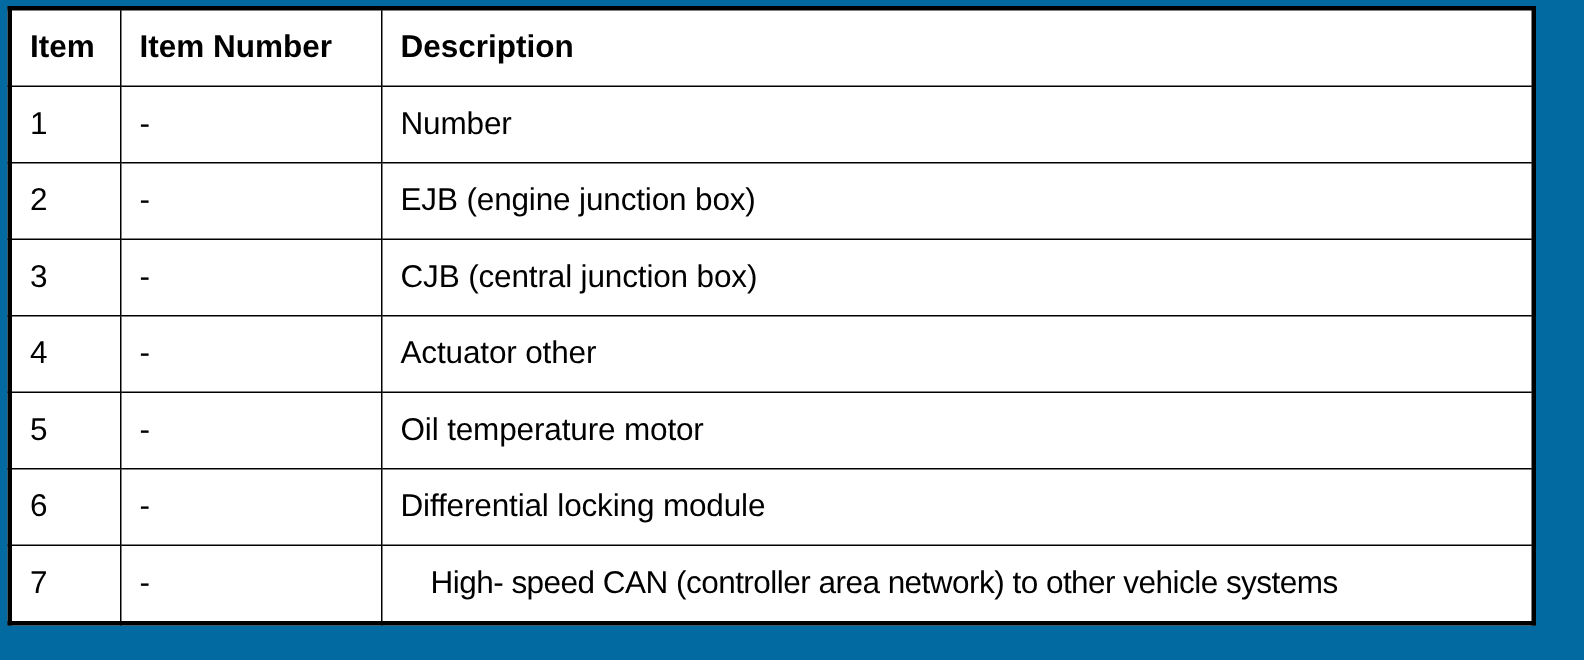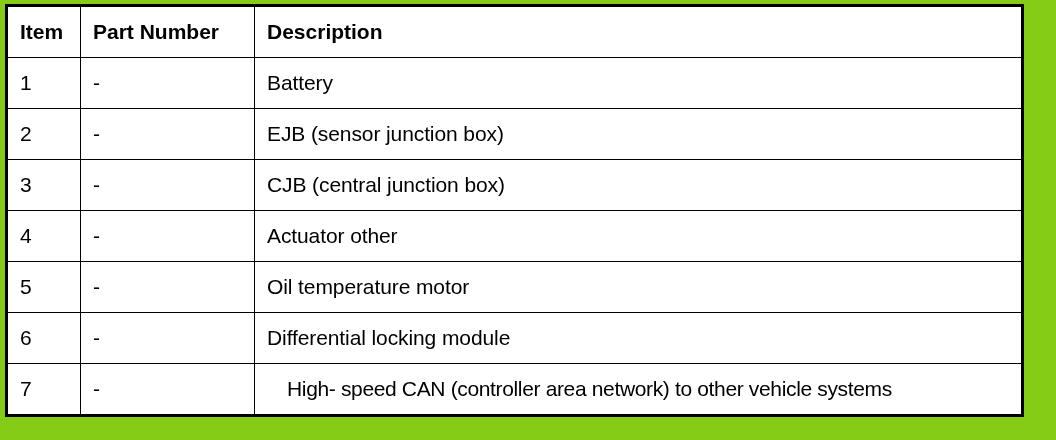--- a/index.html
+++ b/index.html
@@ -13,21 +13,21 @@
     overflow: hidden;
     font-family: "Liberation Sans", sans-serif;
     color: #000000;
     -webkit-font-smoothing: none;
   }
 
   .page {
     position: relative;
     width: 1056px;
     height: 440px;
-    background: #84cc16;
+    background: #0369a1;
   }
 
   .parts-table {
     position: absolute;
     left: 5px;
     top: 4px;
     width: 1019px;
     border-collapse: collapse;
     table-layout: fixed;
     border: 3px solid #000000;
@@ -97,35 +97,35 @@
   <table class="parts-table">
     <colgroup>
       <col class="col-item">
       <col class="col-part">
       <col class="col-desc">
     </colgroup>
 
     <thead>
       <tr>
         <th class="th-item">Item</th>
-        <th class="th-part">Part Number</th>
+        <th class="th-part">Item Number</th>
         <th class="th-desc">Description</th>
       </tr>
     </thead>
 
     <tbody>
       <tr>
         <td class="cell-item">1</td>
         <td class="cell-part">-</td>
-        <td class="cell-desc">Battery</td>
+        <td class="cell-desc">Number</td>
       </tr>
       <tr>
         <td class="cell-item">2</td>
         <td class="cell-part">-</td>
-        <td class="cell-desc">EJB (sensor junction box)</td>
+        <td class="cell-desc">EJB (engine junction box)</td>
       </tr>
       <tr>
         <td class="cell-item">3</td>
         <td class="cell-part">-</td>
         <td class="cell-desc">CJB (central junction box)</td>
       </tr>
       <tr>
         <td class="cell-item">4</td>
         <td class="cell-part">-</td>
         <td class="cell-desc">Actuator other</td>

